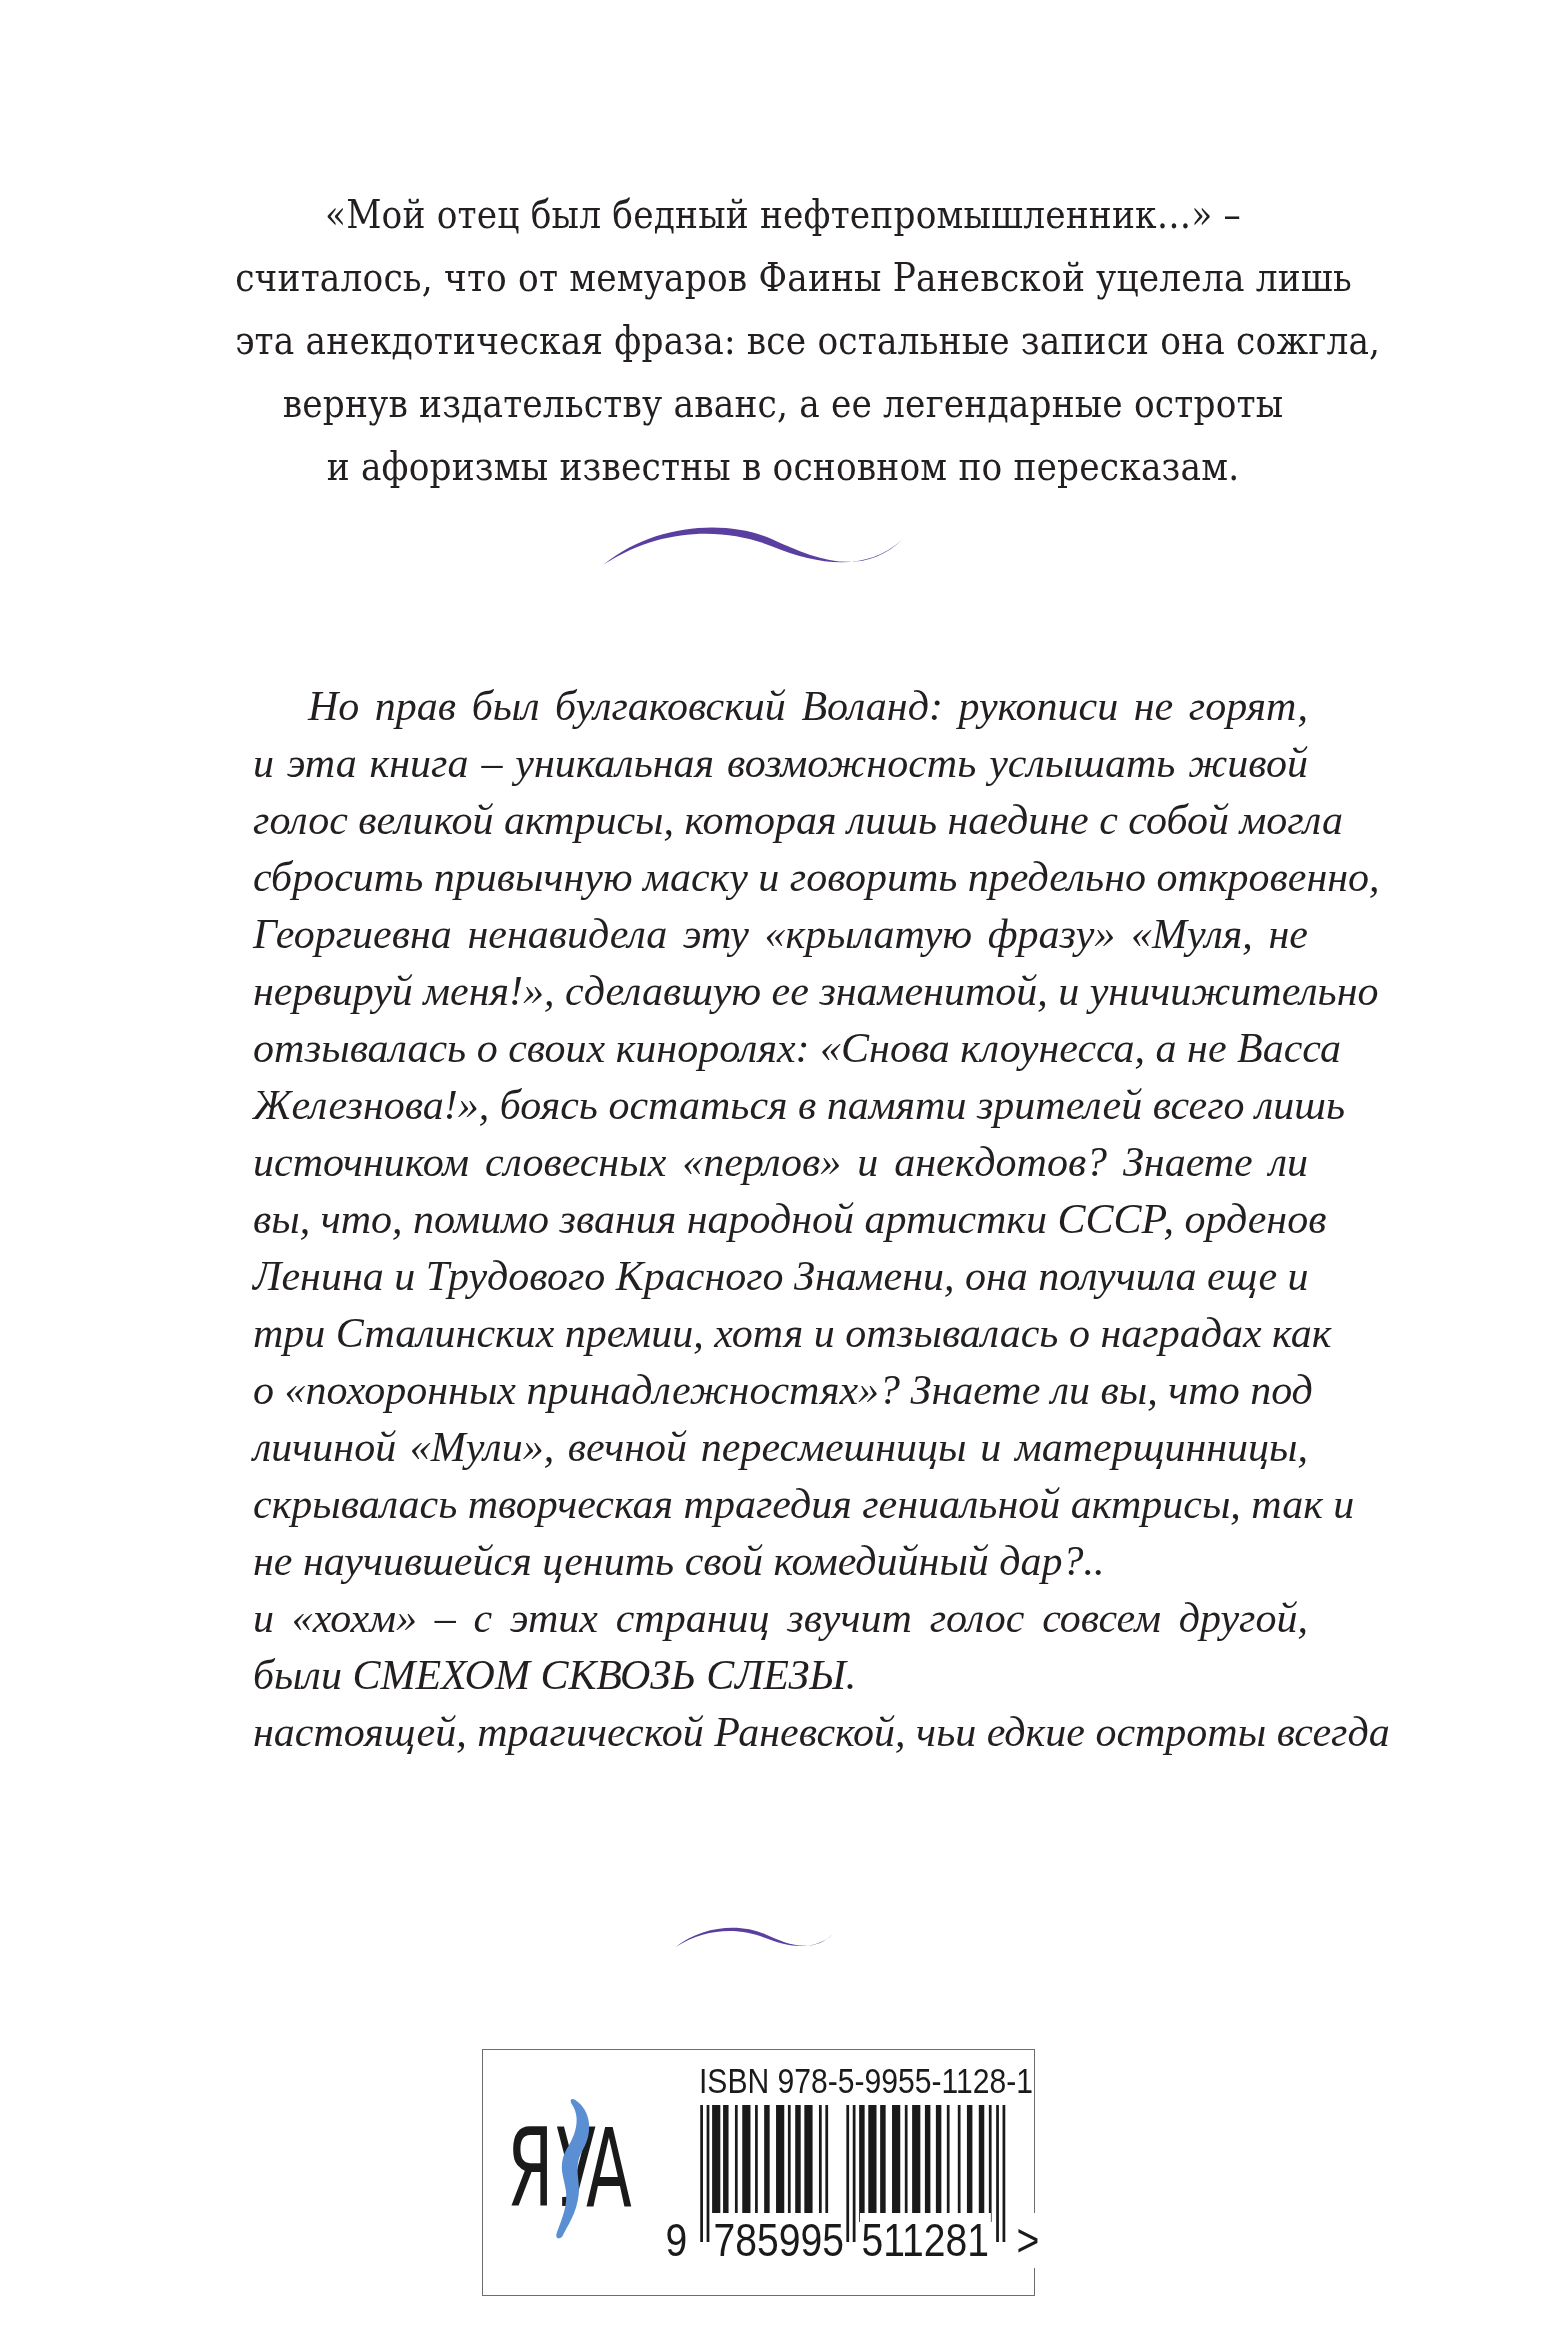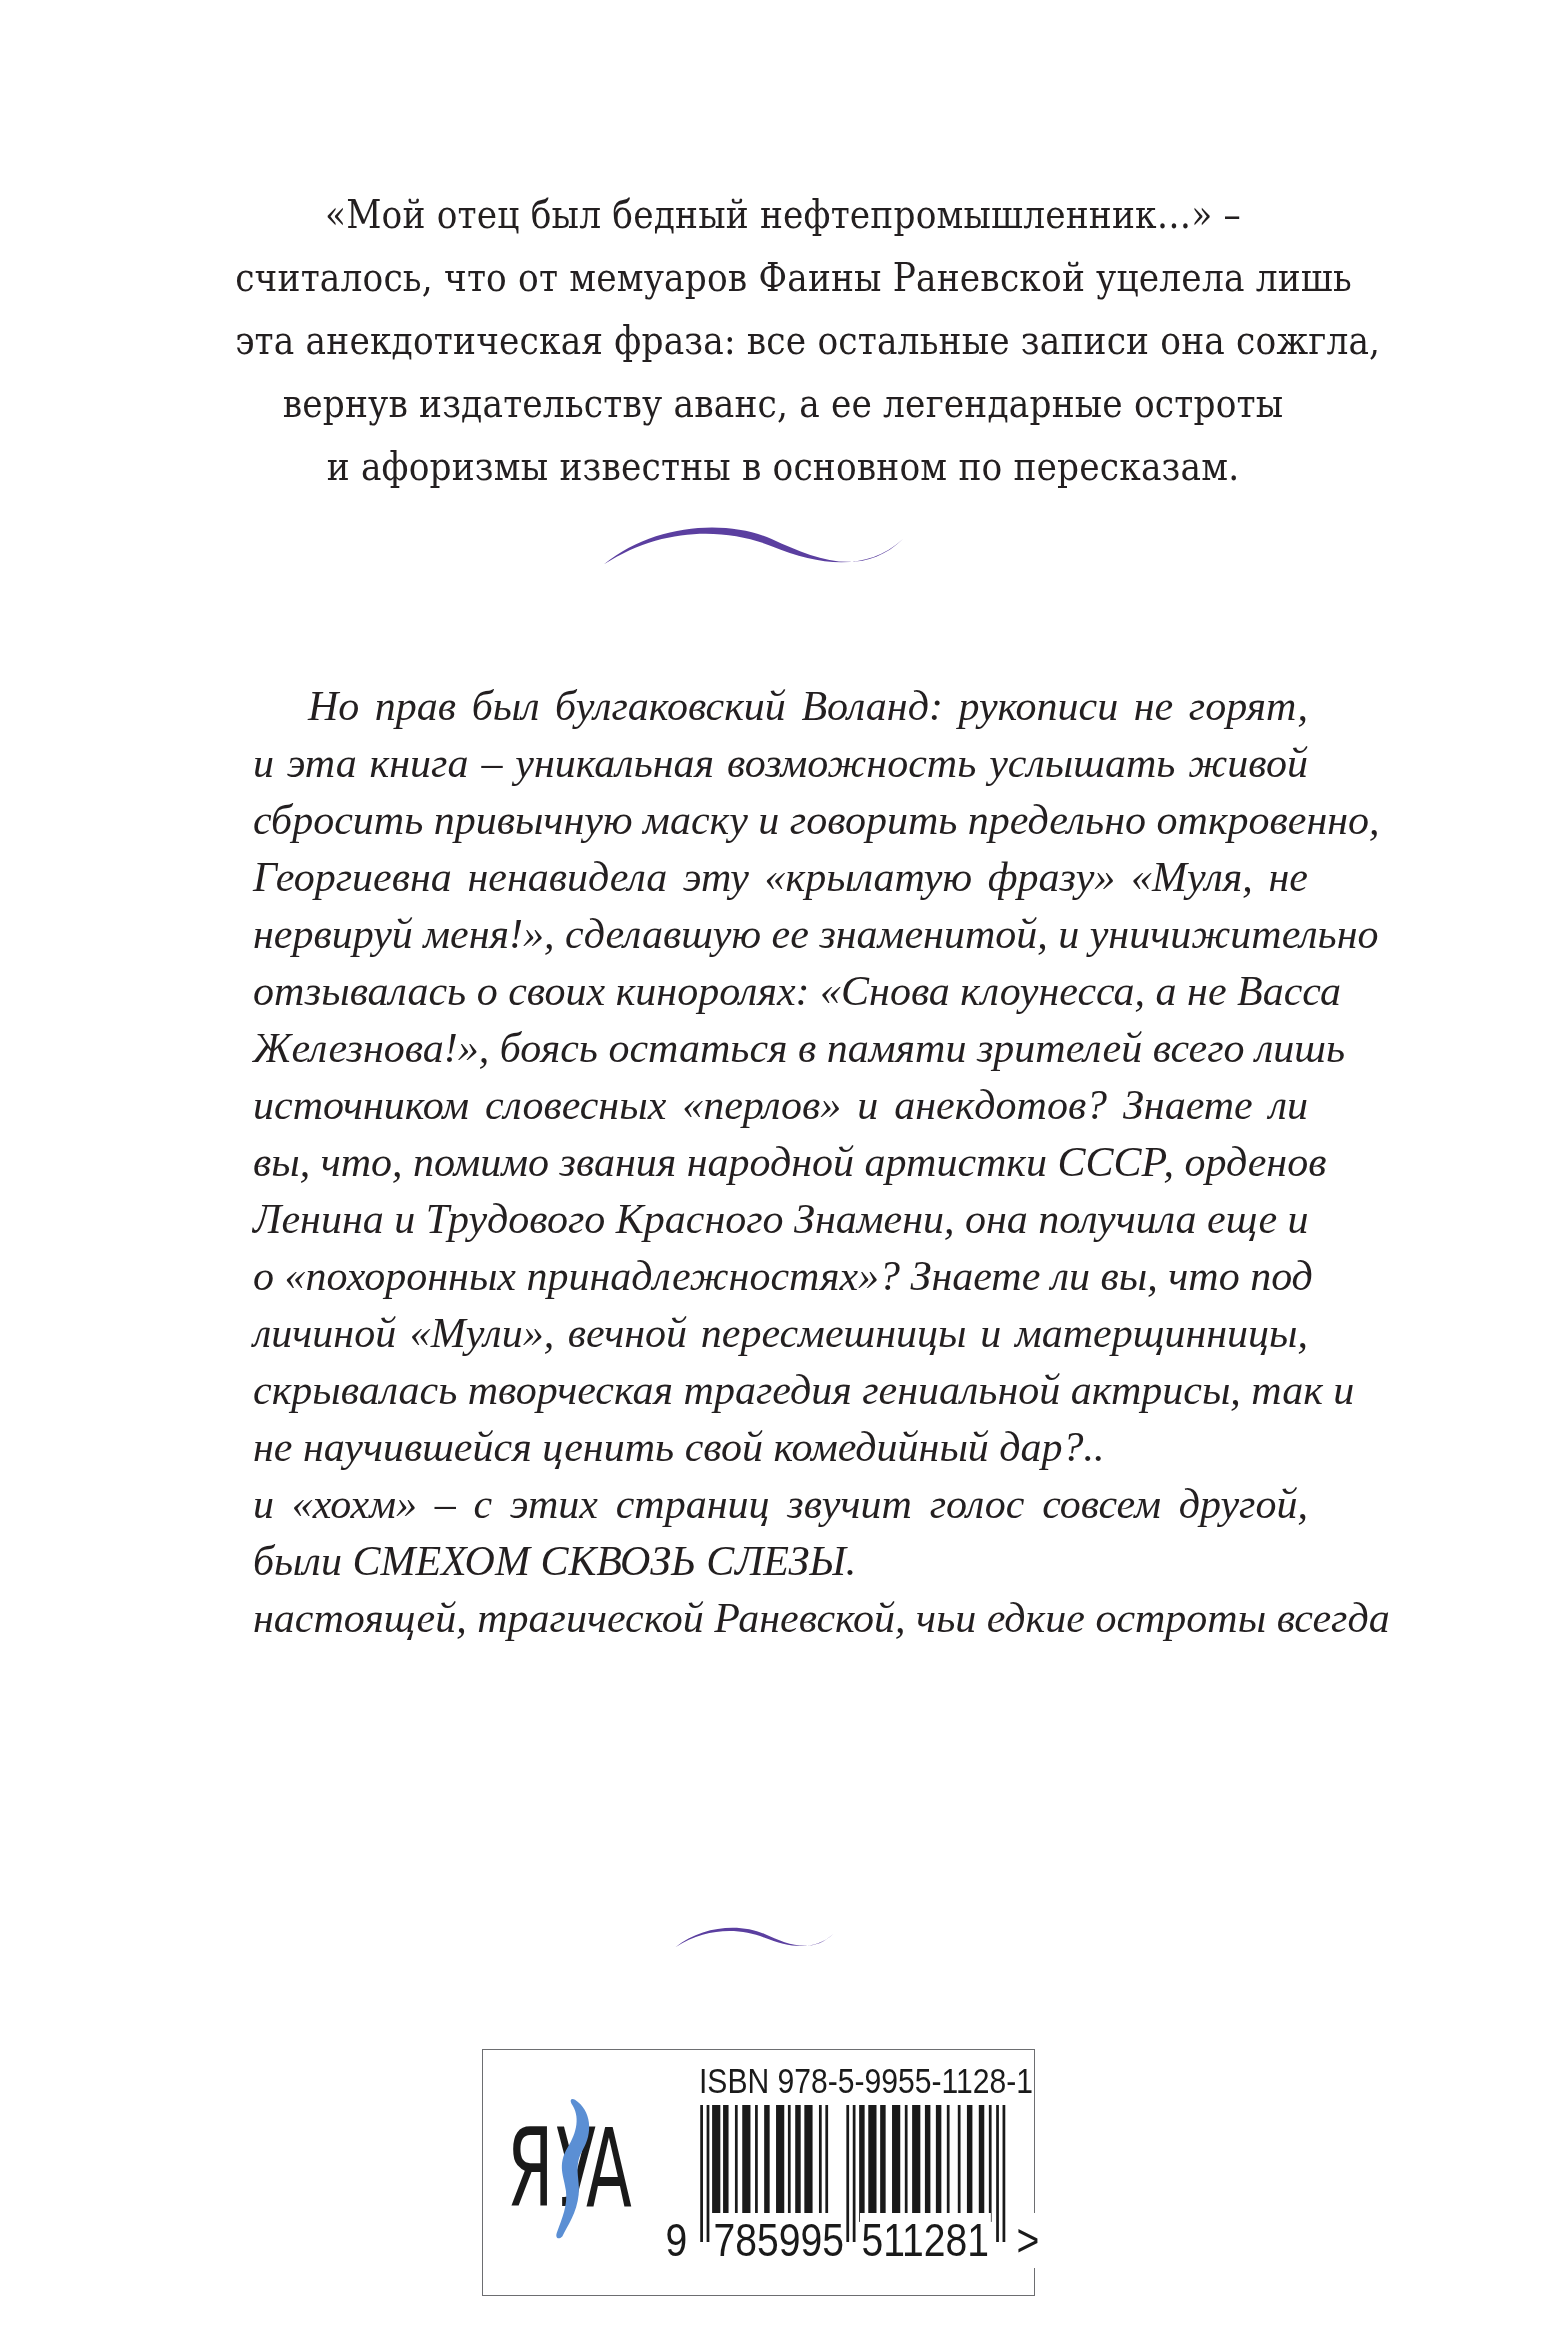--- a/index.html
+++ b/index.html
@@ -61,28 +61,30 @@
     <span class="ln">и афоризмы известны в основном по пересказам.</span>
   </div>
 
   <svg class="swash" style="left:598px; top:519px;" width="311" height="58" viewBox="0 0 340 64">
     <path d="M5 50 C 60 5, 140 0, 190 22 C 240 45, 290 65, 335 22 C 295 58, 245 52, 190 30 C 140 10, 70 8, 5 50 Z" fill="#5b3fa0"></path>
   </svg>
 
   <div class="body-text">
     <span class="ln" style="padding-left: 0px; text-indent: 55px;"><span>Но прав был булгаковский Воланд: рукописи не горят,</span></span>
     <span class="ln">и эта книга – уникальная возможность услышать живой</span>
+    <span class="ln">голос великой актрисы, которая лишь наедине с собой могла</span>
     <span class="ln">сбросить привычную маску и говорить предельно откровенно,</span>
     <span class="ln">Георгиевна ненавидела эту «крылатую фразу» «Муля, не</span>
     <span class="ln">нервируй меня!», сделавшую ее знаменитой, и уничижительно</span>
     <span class="ln">отзывалась о своих киноролях: «Снова клоунесса, а не Васса</span>
     <span class="ln">Железнова!», боясь остаться в памяти зрителей всего лишь</span>
     <span class="ln">источником словесных «перлов» и анекдотов? Знаете ли</span>
     <span class="ln">вы, что, помимо звания народной артистки СССР, орденов</span>
     <span class="ln">Ленина и Трудового Красного Знамени, она получила еще и</span>
+    <span class="ln">три Сталинских премии, хотя и отзывалась о наградах как</span>
     <span class="ln">о «похоронных принадлежностях»? Знаете ли вы, что под</span>
     <span class="ln">личиной «Мули», вечной пересмешницы и матерщинницы,</span>
     <span class="ln">скрывалась творческая трагедия гениальной актрисы, так и</span>
     <span class="ln last">не научившейся ценить свой комедийный дар?..</span>
     <span class="ln">и «хохм» – с этих страниц звучит голос совсем другой,</span>
     <span class="ln last">были СМЕХОМ СКВОЗЬ СЛЕЗЫ.</span>
     <span class="ln">настоящей, трагической Раневской, чьи едкие остроты всегда</span>
   </div>
 
   <svg class="swash" style="left:673px; top:1922px;" width="163" height="33" viewBox="0 0 340 64">

